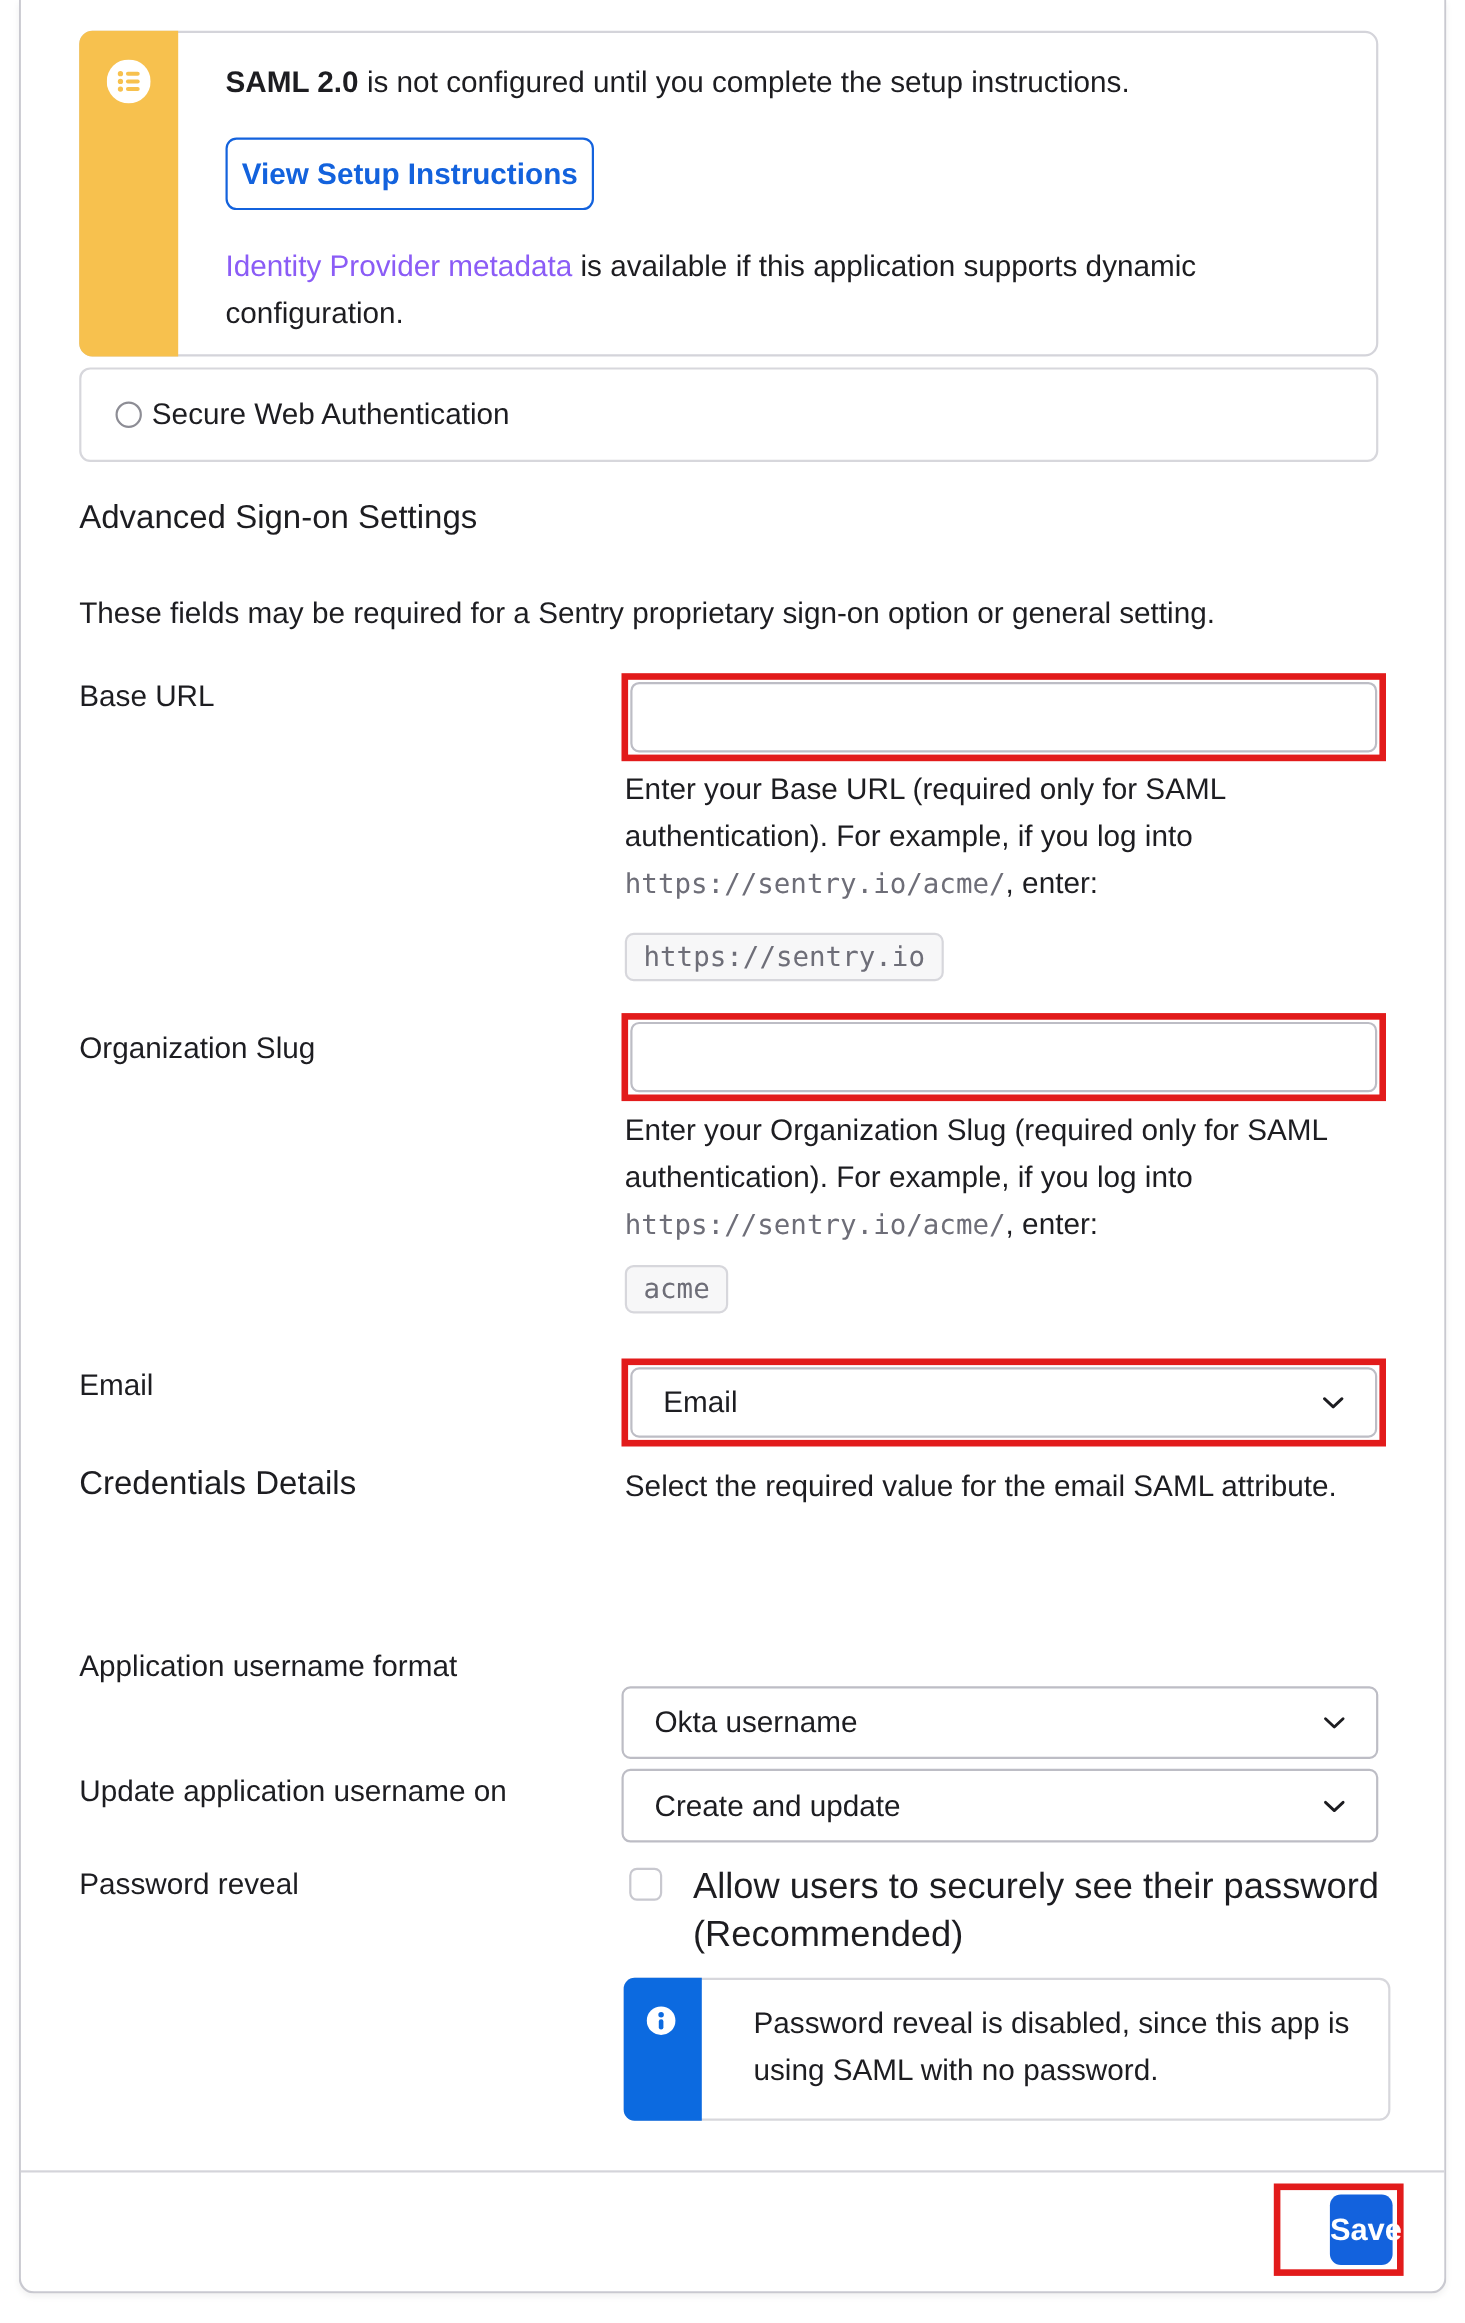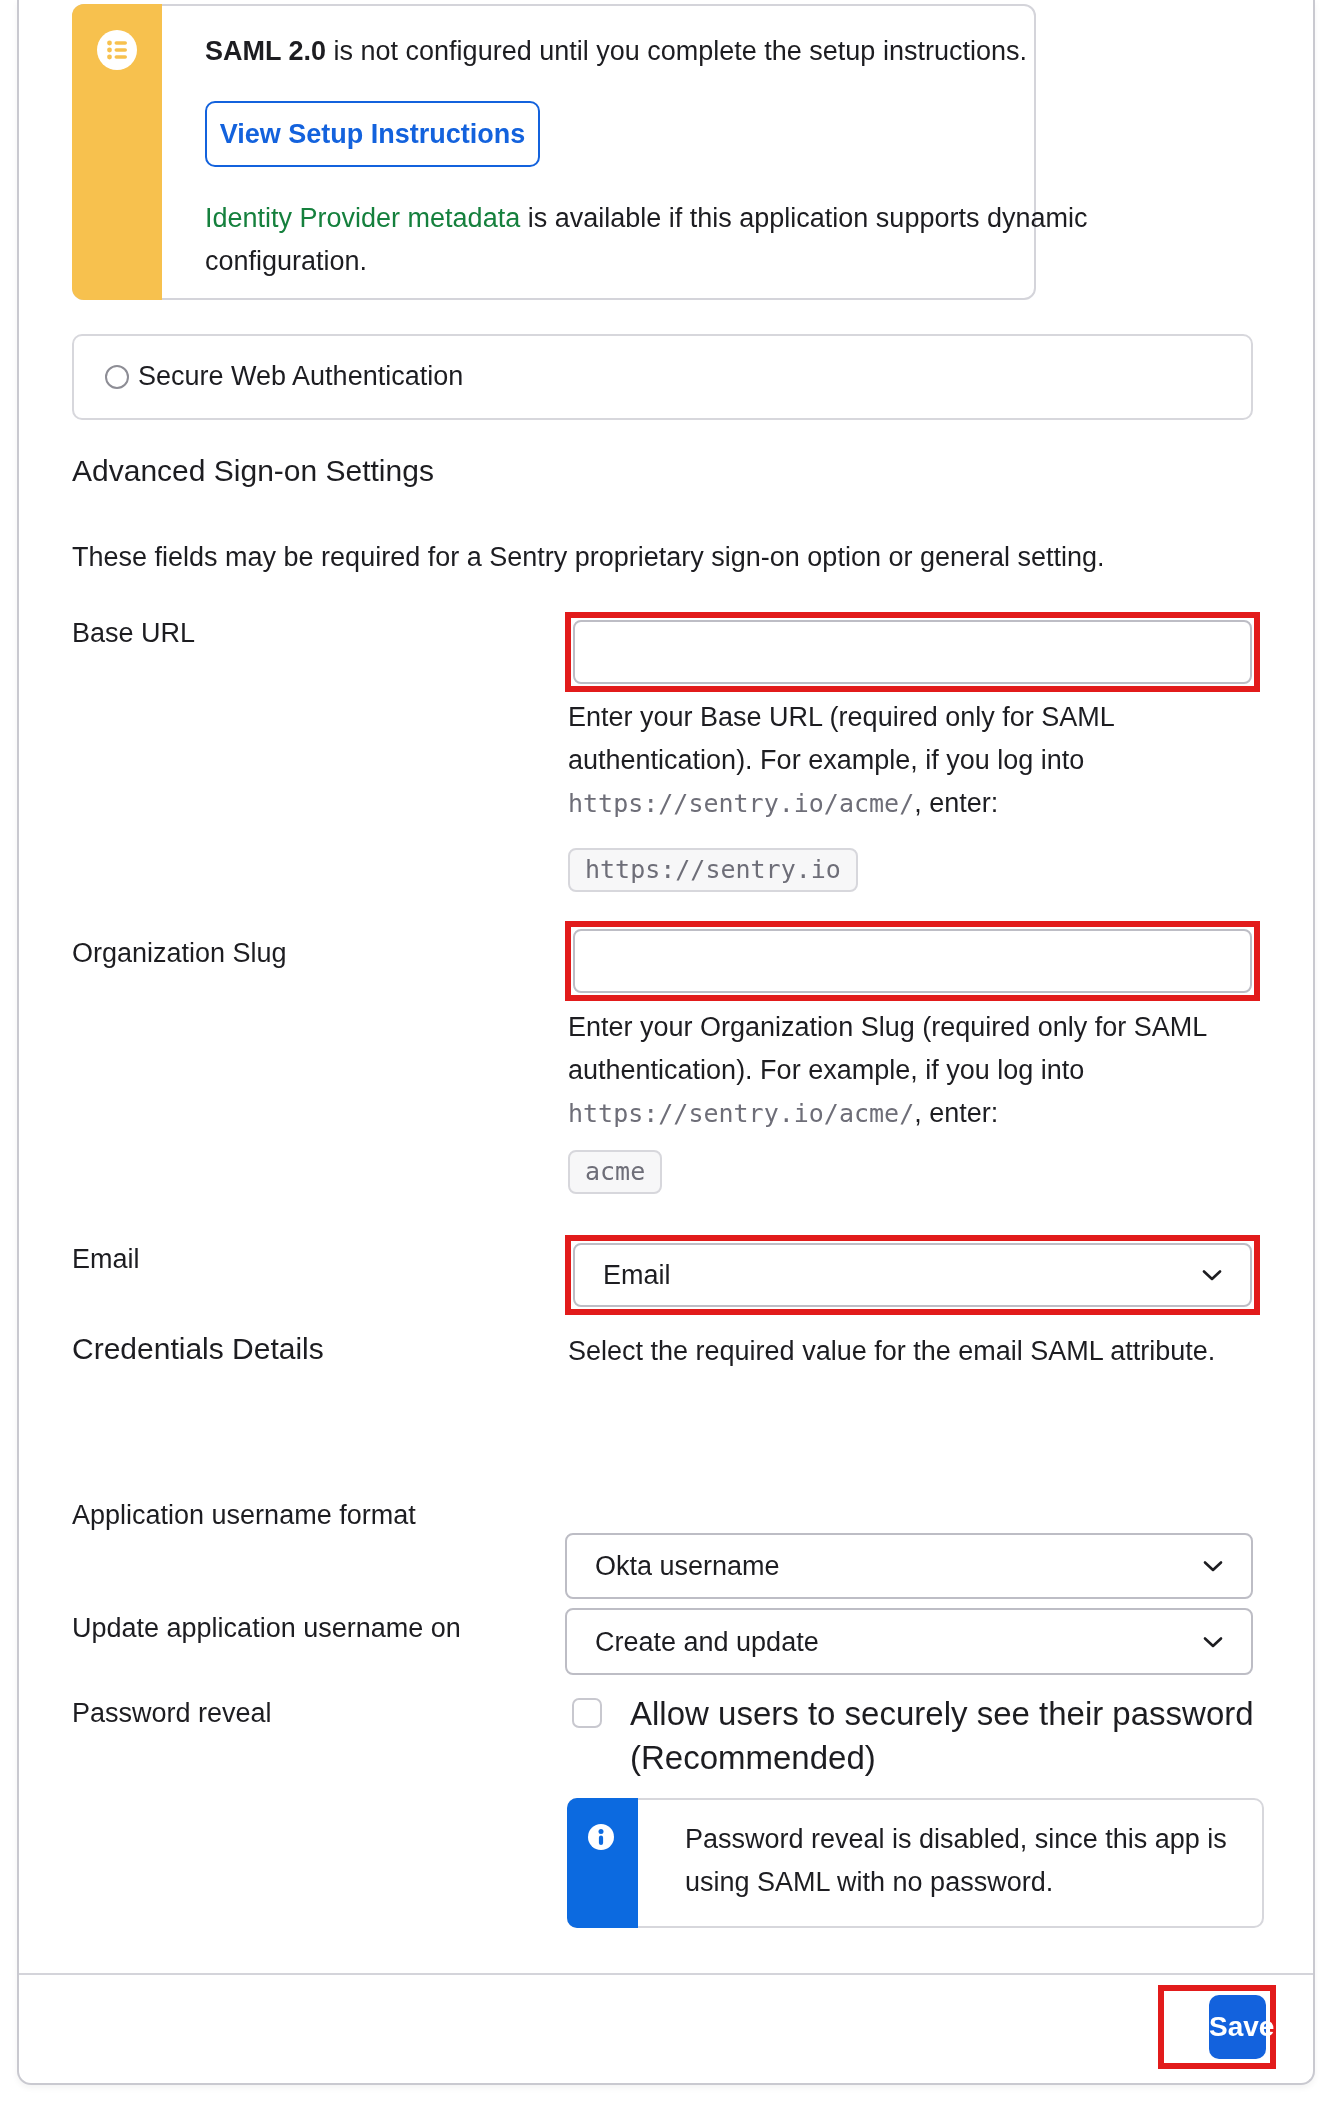--- a/index.html
+++ b/index.html
@@ -5,33 +5,33 @@
   * { margin:0; padding:0; box-sizing:border-box; }
   html,body { width:1332px; height:2112px; background:#ffffff;
     font-family:"Liberation Sans", sans-serif; color:#1d1d21; }
   .stage { position:relative; width:1332px; height:2112px; overflow:hidden; }
 
   .card { position:absolute; left:17px; top:0; width:1298px; height:2085px;
     background:#fff; border:2px solid #c9c9d0; border-top:none;
     border-radius:0 0 14px 14px; box-shadow:0 3px 6px rgba(0,0,0,.05); }
 
   
-  .banner { position:absolute; left:53px; top:4px; width:964px; height:296px;
+  .banner { position:absolute; left:53px; top:28px; width:1181px; height:296px;
     border:2px solid #d4d4da; border-radius:12px; background:#fff; }
   .banner-accent { position:absolute; left:-2px; top:-2px; bottom:-2px; width:90px;
     background:#f7c14e; border-radius:12px 0 0 12px; }
   .banner-icon { position:absolute; left:25px; top:26px; }
   .banner-title { position:absolute; left:131px; top:28px; font-size:27px; line-height:34px; white-space:nowrap; }
   .banner-title b { font-weight:700; }
   .setup-btn { position:absolute; left:131px; top:95px; width:335px; height:66px;
     background:#fff; border:2.5px solid #1362dd; border-radius:10px; color:#1362dd;
     font-size:27px; font-weight:700; font-family:inherit; cursor:pointer; }
   .banner-meta { position:absolute; left:131px; top:191px; width:1010px;
     font-size:27px; line-height:43px; }
-  .link { color:#15803d; text-decoration:none; cursor:pointer; }
+  .link { color:#8b5cf6; text-decoration:none; cursor:pointer; }
 
   
   .swa-box { position:absolute; left:53px; top:334px; width:1181px; height:86px;
     border:2px solid #d7d7dc; border-radius:10px; background:#fff; }
   .radio { position:absolute; left:31px; top:29px; width:24px; height:24px;
     border:2px solid #8d8d95; border-radius:50%; background:#fff; cursor:pointer; }
   .swa-label { position:absolute; left:64px; top:25px; font-size:27px; white-space:nowrap; }
 
   
   .h1 { position:absolute; left:53px; font-size:30px; font-weight:400; line-height:38px; white-space:nowrap; }

